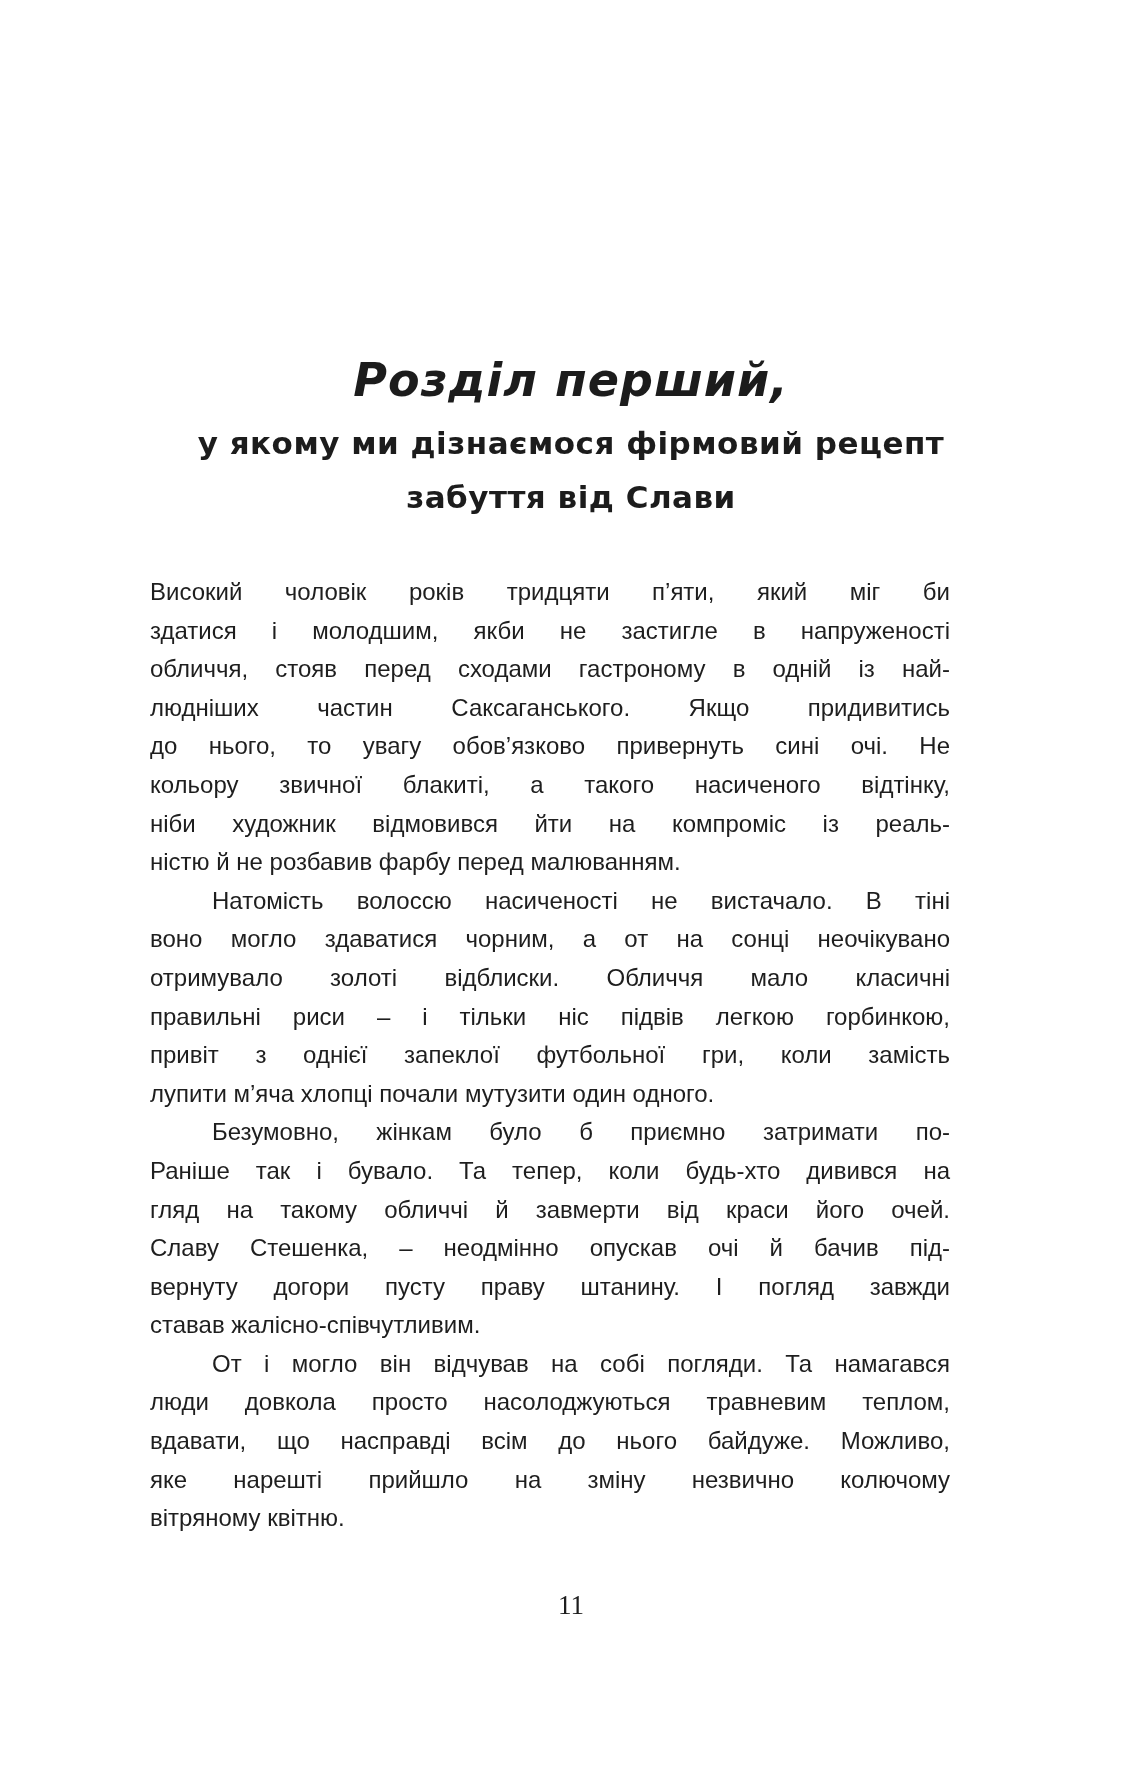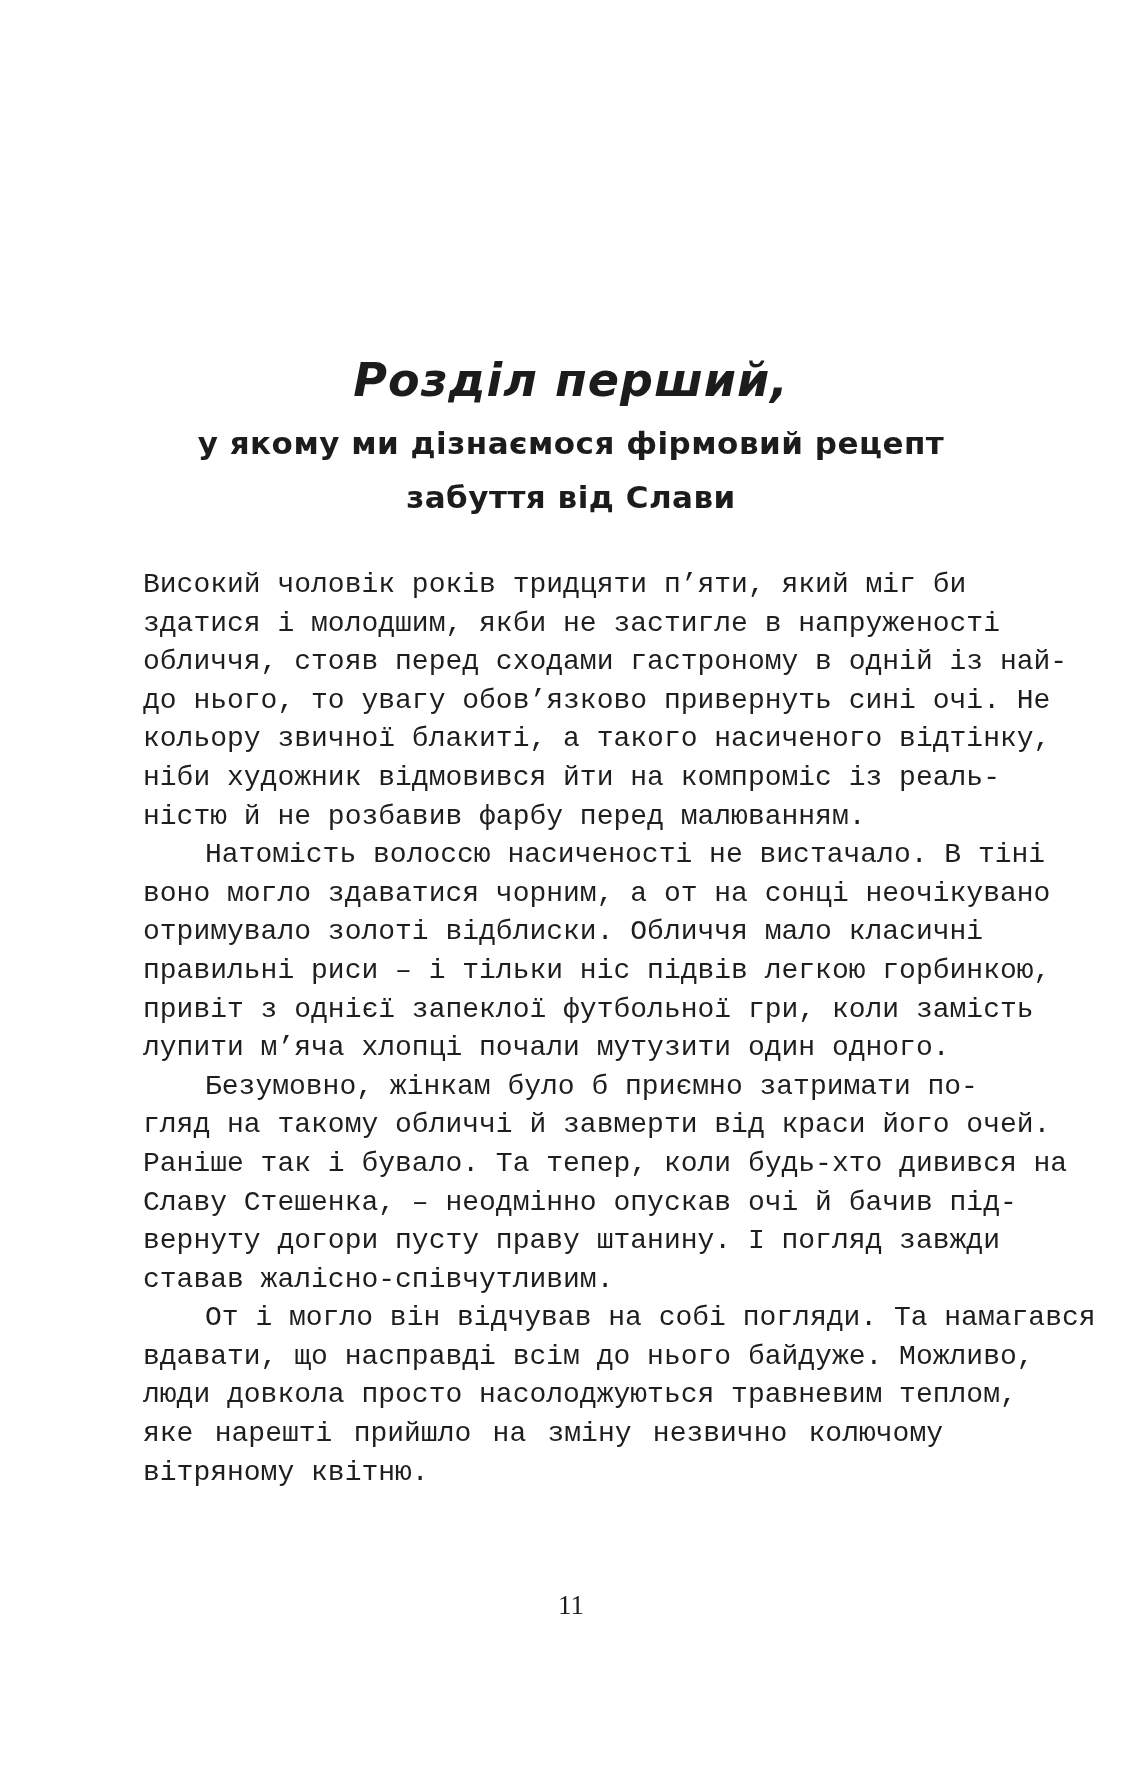--- a/index.html
+++ b/index.html
@@ -44,25 +44,25 @@
       font-weight: bold;
       margin: 4px 0 0 0;
       letter-spacing: 0.5px;
     }
     .chapter-subtitle span { display: block; }
     .body-text {
       position: absolute;
       left: 137px;
       top: 560px;
       width: 800px;
-      font-family: Liberation Mono, monospace;
-      font-size: 28px;
+      font-family: Liberation Sans, sans-serif;
+      font-size: 24px;
       line-height: 38.6px;
       color: #1e1e1e;
-      margin: 6px;
+      margin: 13px;
     }
     .body-text .line {
       display: block;
       height: 38.6px;
       white-space: nowrap;
       text-align: justify;
       text-align-last: justify;
     }
     .body-text .line.last {
       text-align-last: left;
@@ -91,38 +91,39 @@
     <h2 class="chapter-subtitle">
       <span>у якому ми дізнаємося фірмовий рецепт</span>
       <span>забуття від Слави</span>
     </h2>
   </div>
 
   <div class="body-text" id="body-text">
       <span class="line">Високий чоловік років тридцяти п’яти, який міг би</span>
       <span class="line">здатися і молодшим, якби не застигле в напруженості</span>
       <span class="line">обличчя, стояв перед сходами гастроному в одній із най-</span>
+      <span class="line">людніших частин Саксаганського. Якщо придивитись</span>
       <span class="line">до нього, то увагу обов’язково привернуть сині очі. Не</span>
       <span class="line">кольору звичної блакиті, а такого насиченого відтінку,</span>
       <span class="line">ніби художник відмовився йти на компроміс із реаль-</span>
       <span class="line last">ністю й не розбавив фарбу перед малюванням.</span>
       <span class="line indent">Натомість волоссю насиченості не вистачало. В тіні</span>
       <span class="line">воно могло здаватися чорним, а от на сонці неочікувано</span>
       <span class="line">отримувало золоті відблиски. Обличчя мало класичні</span>
       <span class="line">правильні риси – і тільки ніс підвів легкою горбинкою,</span>
       <span class="line">привіт з однієї запеклої футбольної гри, коли замість</span>
       <span class="line last">лупити м’яча хлопці почали мутузити один одного.</span>
       <span class="line indent">Безумовно, жінкам було б приємно затримати по-</span>
+      <span class="line">Раніше так і бувало. Та тепер, коли будь-хто дивився на</span>
       <span class="line">гляд на такому обличчі й завмерти від краси його очей.</span>
-      <span class="line">Раніше так і бувало. Та тепер, коли будь-хто дивився на</span>
       <span class="line">Славу Стешенка, – неодмінно опускав очі й бачив під-</span>
       <span class="line">вернуту догори пусту праву штанину. І погляд завжди</span>
       <span class="line last">ставав жалісно-співчутливим.</span>
       <span class="line indent">От і могло він відчував на собі погляди. Та намагався</span>
+      <span class="line">люди довкола просто насолоджуються травневим теплом,</span>
       <span class="line">вдавати, що насправді всім до нього байдуже. Можливо,</span>
-      <span class="line">люди довкола просто насолоджуються травневим теплом,</span>
       <span class="line">яке нарешті прийшло на зміну незвично колючому</span>
       <span class="line last">вітряному квітню.</span>
     </div>
 
   <div class="page-number">11</div>
 
 </div>
 
 </body></html>

